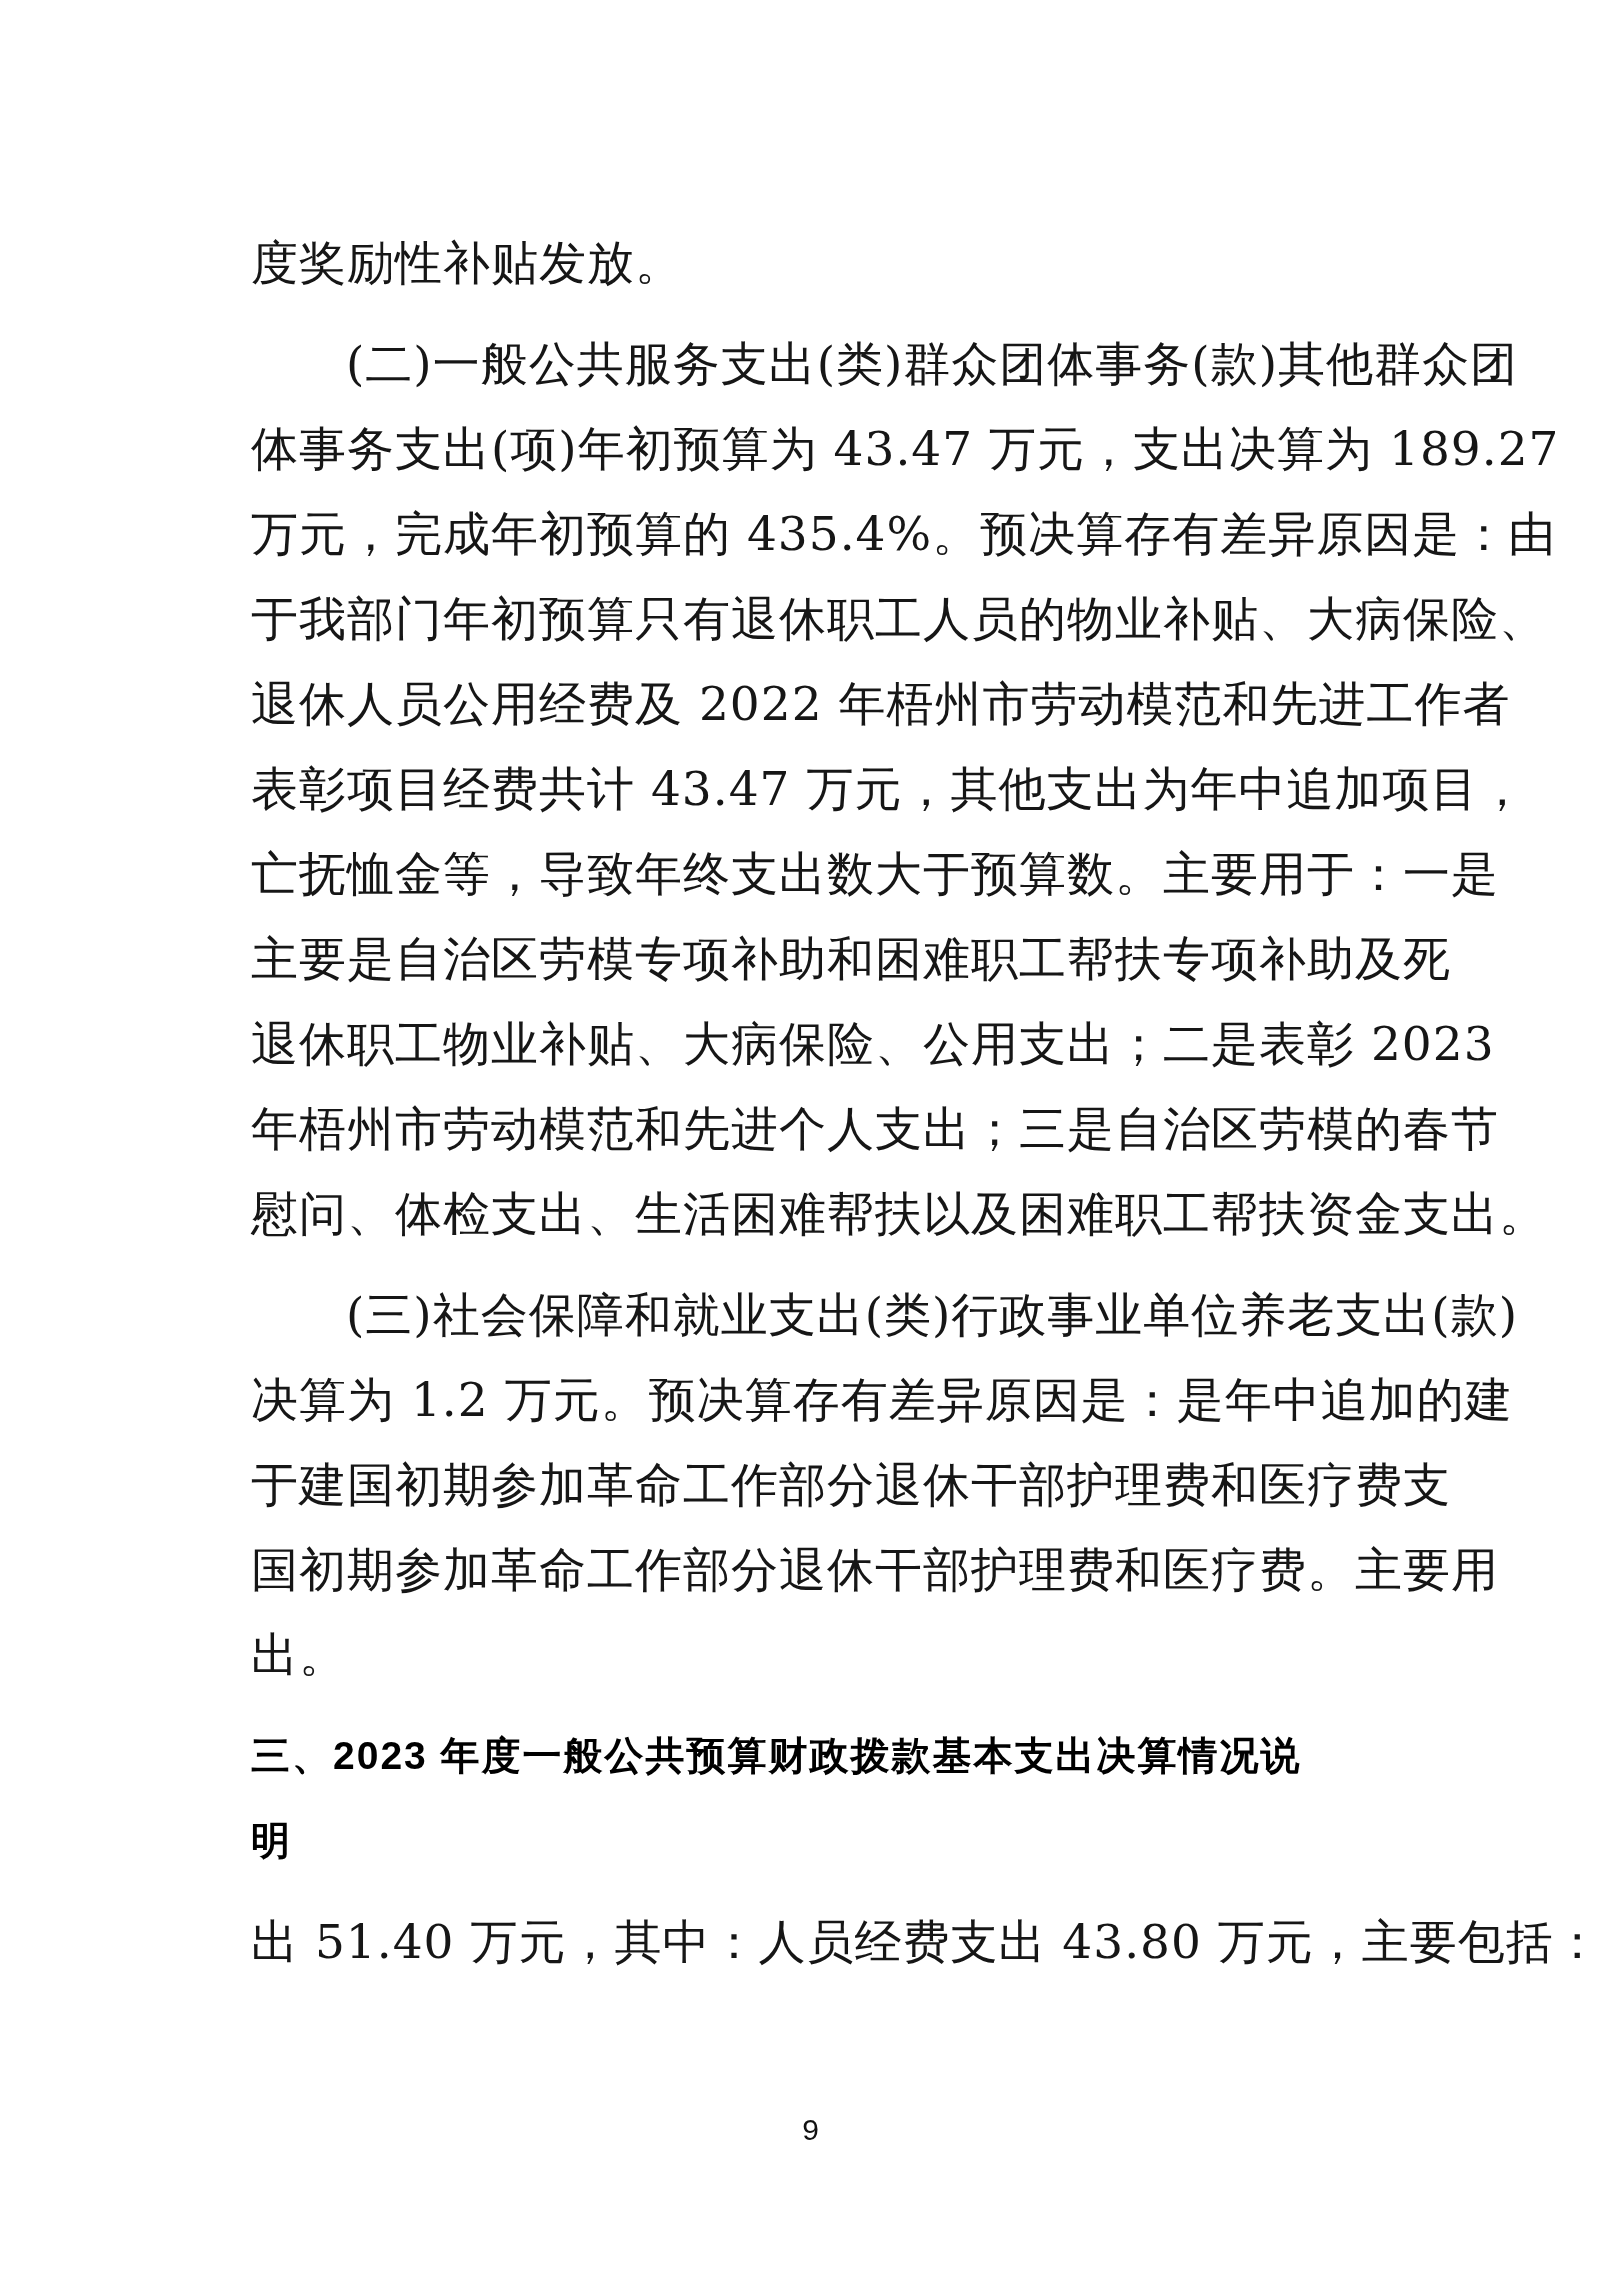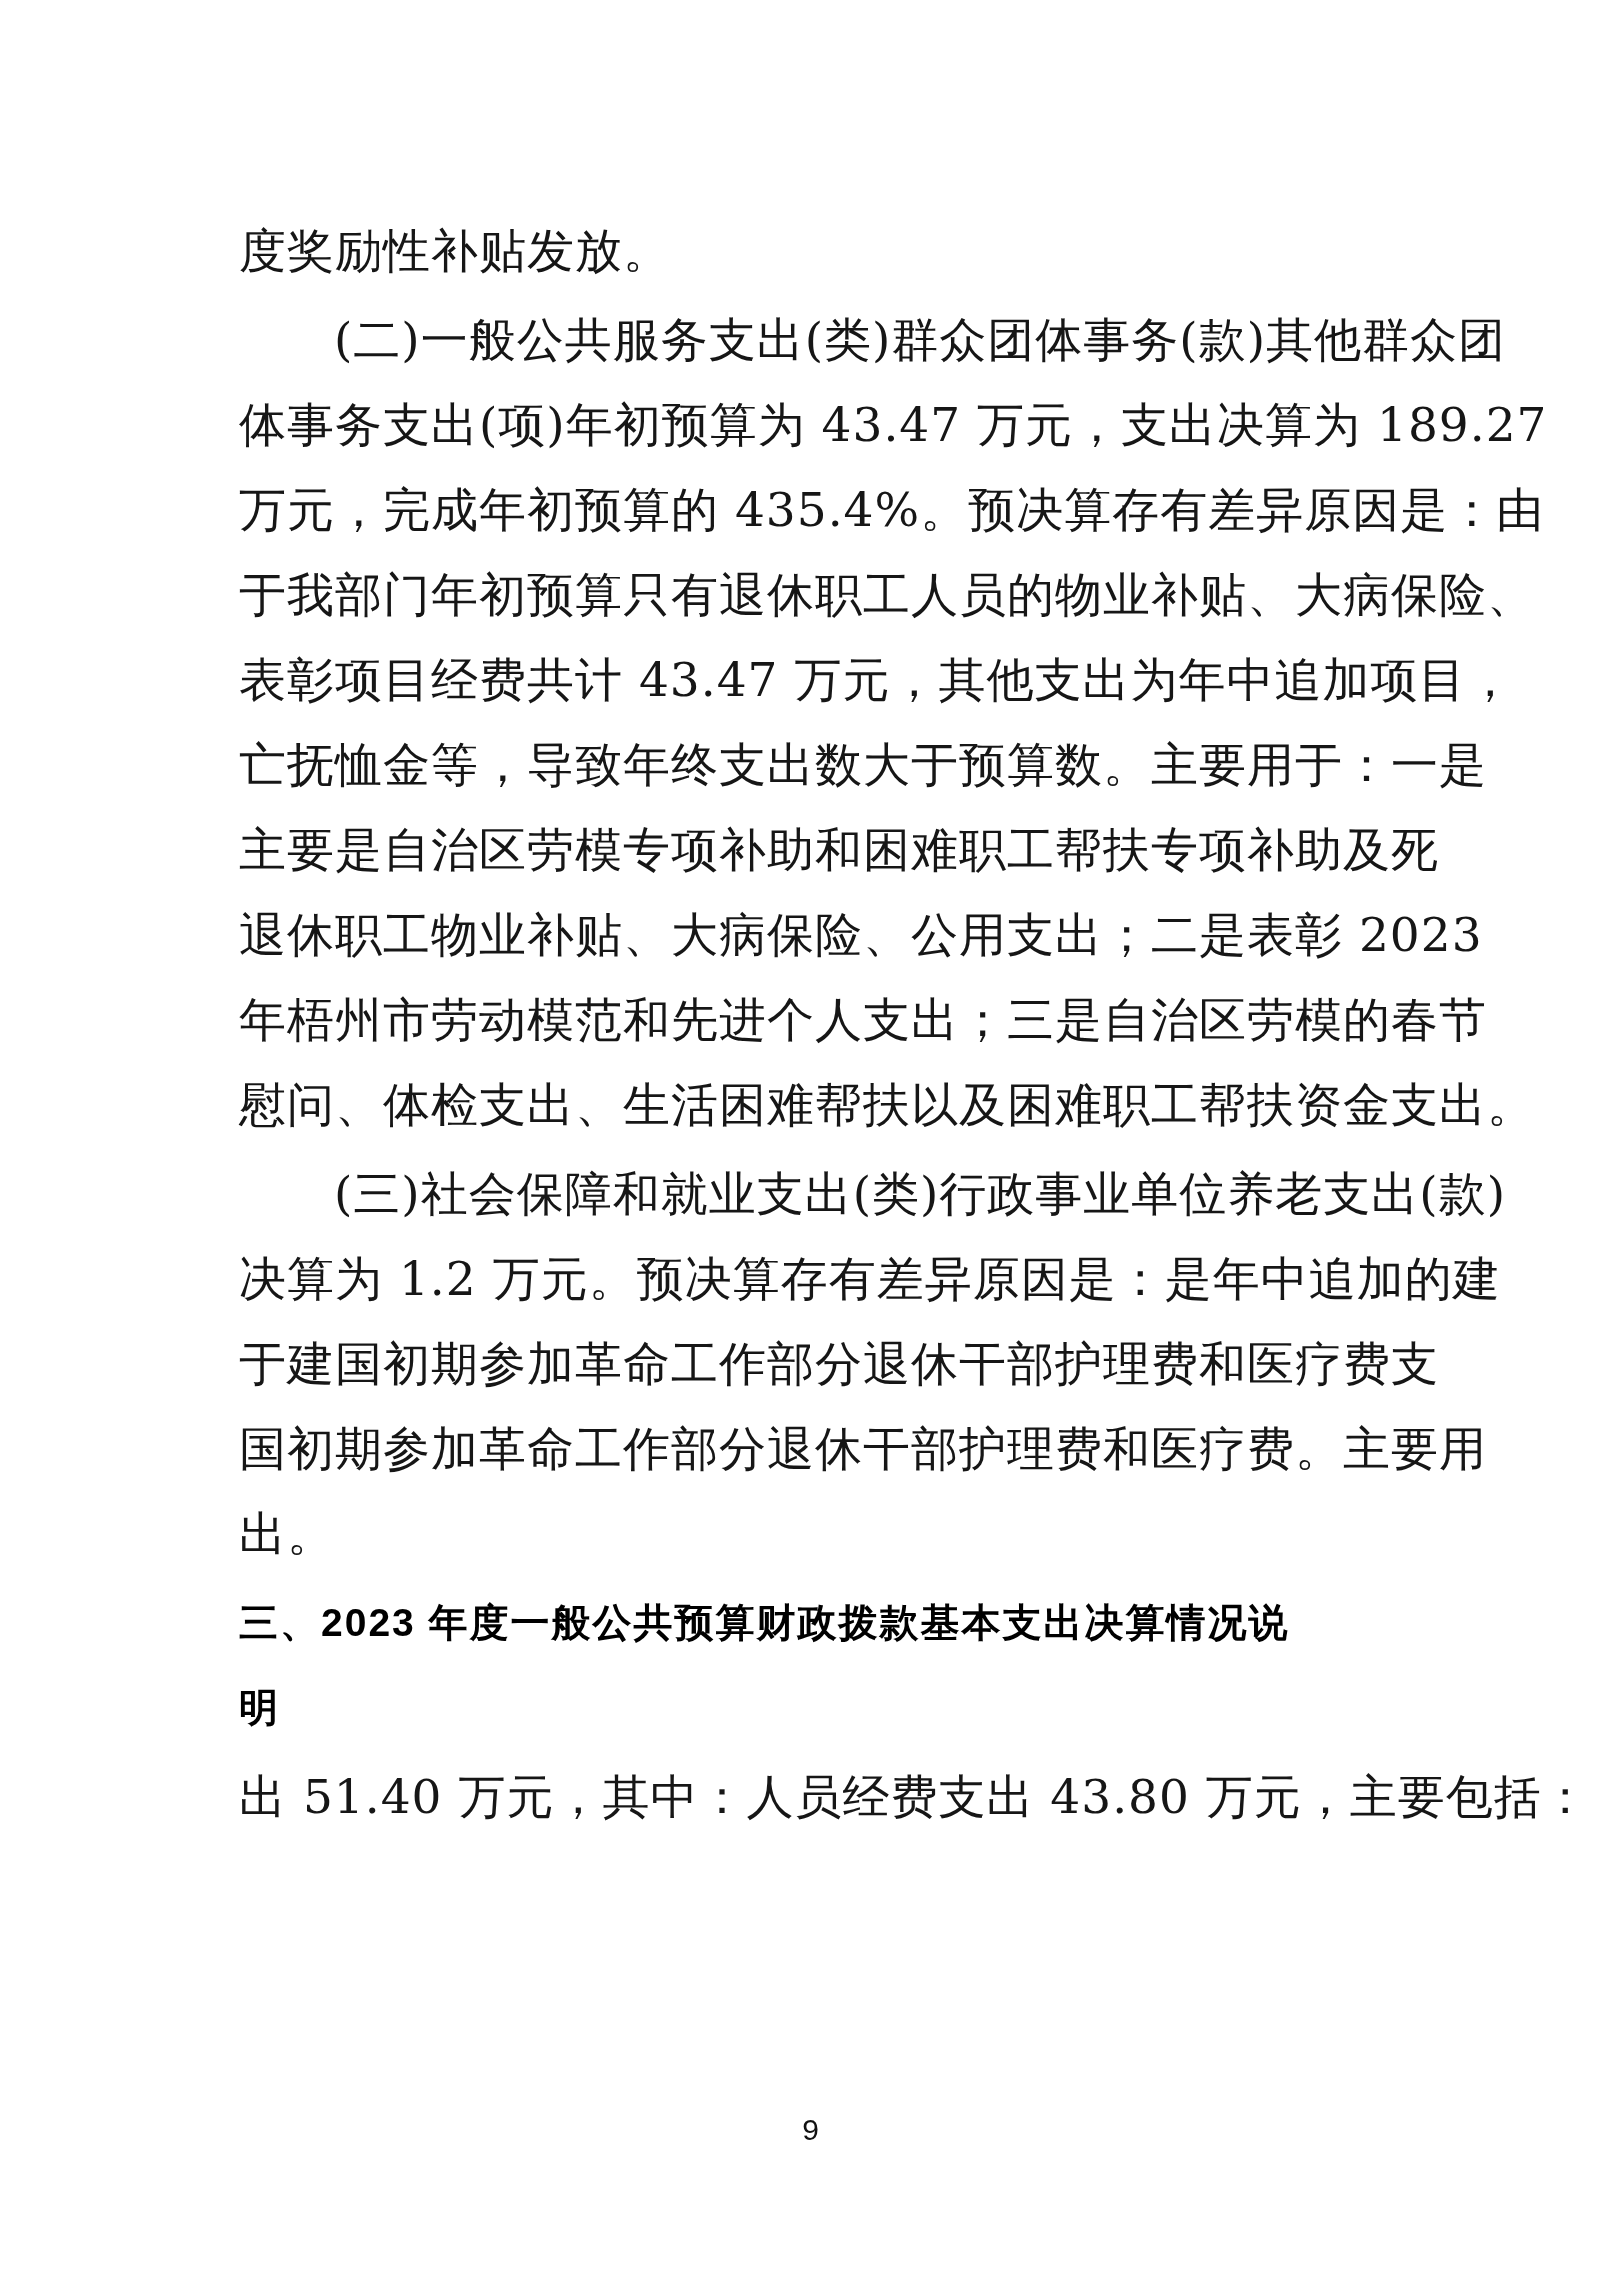--- a/index.html
+++ b/index.html
@@ -16,21 +16,21 @@
     overflow: hidden;
     font-family: "DejaVu Serif", "Liberation Serif", serif;
   }
   .content {
     position: absolute;
     left: 235px;
     top: 204px;
     width: 1245px;
   }
   .para {
-    margin: 4px;
+    margin: 16px;
     padding: 0;
   }
   .line {
     height: 85px;
     line-height: 85px;
     font-size: 47px;
     color: #161616;
     white-space: nowrap;
     text-align: left;
     letter-spacing: 1px;
@@ -64,20 +64,21 @@
 
     <div class="para">
       <div class="line">度奖励性补贴发放。</div>
     </div>
 
     <div class="para">
       <div class="line indent">(二)一般公共服务支出(类)群众团体事务(款)其他群众团</div>
       <div class="line">体事务支出(项)年初预算为 43.47 万元，支出决算为 189.27</div>
       <div class="line">万元，完成年初预算的 435.4%。预决算存有差异原因是：由</div>
       <div class="line">于我部门年初预算只有退休职工人员的物业补贴、大病保险、</div>
+      <div class="line">退休人员公用经费及 2022 年梧州市劳动模范和先进工作者</div>
       <div class="line">表彰项目经费共计 43.47 万元，其他支出为年中追加项目，</div>
       <div class="line">亡抚恤金等，导致年终支出数大于预算数。主要用于：一是</div>
       <div class="line">主要是自治区劳模专项补助和困难职工帮扶专项补助及死</div>
       <div class="line">退休职工物业补贴、大病保险、公用支出；二是表彰 2023</div>
       <div class="line">年梧州市劳动模范和先进个人支出；三是自治区劳模的春节</div>
       <div class="line">慰问、体检支出、生活困难帮扶以及困难职工帮扶资金支出。</div>
     </div>
 
     <div class="para">
       <div class="line indent">(三)社会保障和就业支出(类)行政事业单位养老支出(款)</div>

